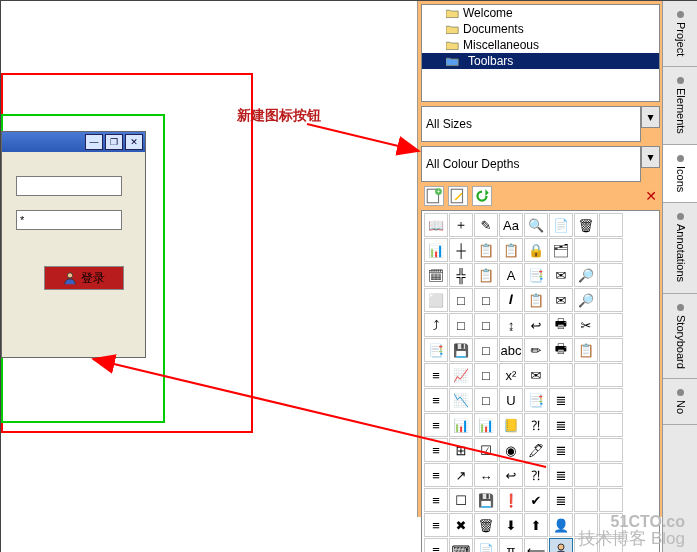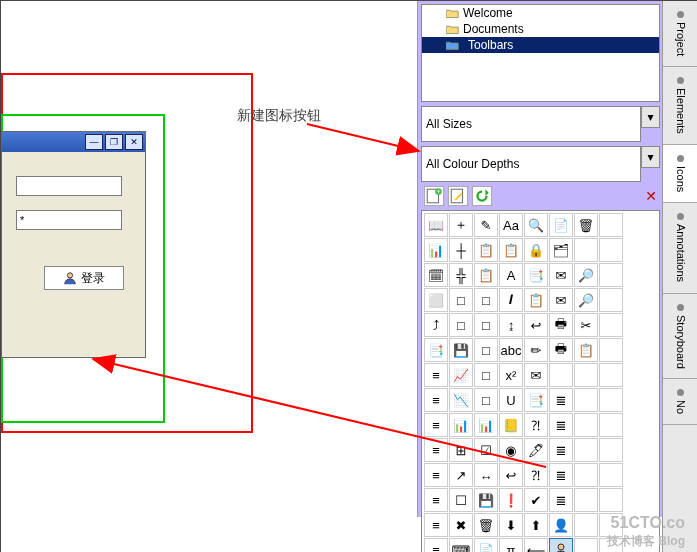--- a/index.html
+++ b/index.html
@@ -6,27 +6,27 @@
   .stage{position:relative;width:697px;height:552px;background:#fff;overflow:hidden;border:1px solid #444;}
   
   .red-box{position:absolute;left:0;top:72px;width:248px;height:356px;border:2px solid red;background:#fff;}
   .green-box{position:absolute;left:0;top:113px;width:160px;height:305px;border:2px solid #0c0;}
   .inner-window{position:absolute;left:0;top:130px;width:143px;height:225px;background:#ece9d8;border:1px solid #686868;}
   .titlebar{height:20px;background:linear-gradient(#4a79d6,#2b59b5);display:flex;justify-content:flex-end;align-items:center;padding:0 2px;gap:2px;}
   .titlebar .btn{width:16px;height:14px;background:#d9e6ff;border:1px solid #225;display:flex;align-items:center;justify-content:center;font-size:9px;color:#003;}
   .close{background:#e46b5a;color:#fff;}
   .form-area{padding:10px 6px;}
   .field{width:98px;height:16px;border:1px solid #7a7a7a;background:#fff;margin:14px 0 0 8px;padding:1px 3px;font-size:11px;}
-  .login-btn{display:flex;align-items:center;gap:4px;width:78px;height:22px;margin:36px 0 0 36px;border:1px solid #888;background:#ffffff;justify-content:center;cursor:pointer;}
+  .login-btn{display:flex;align-items:center;gap:4px;width:78px;height:22px;margin:36px 0 0 36px;border:1px solid #888;background:#b91c1c;justify-content:center;cursor:pointer;}
   .login-btn svg{width:14px;height:14px;}
   
-  .annot{position:absolute;left:236px;top:106px;color:#404040;font-weight:normal;font-size:14px;}
+  .annot{position:absolute;left:236px;top:106px;color:#b91c1c;font-weight:bold;font-size:14px;}
   .arrows{position:absolute;left:0;top:0;width:697px;height:552px;pointer-events:none;}
   
-  .panel{position:absolute;right:35px;top:0;width:245px;height:516px;background:#c4b5fd;border-left:1px solid #999;}
+  .panel{position:absolute;right:35px;top:0;width:245px;height:516px;background:#fdba74;border-left:1px solid #999;}
   .tree{background:#fff;border:1px solid #888;margin:3px 3px 0 3px;height:96px;overflow:hidden;}
   .tree-item{display:flex;align-items:center;gap:4px;padding:1px 4px 1px 24px;font-size:12px;}
   .tree-item.sel{background:#0a246a;color:#fff;gap:9px;}
   .folder-ic{width:13px;height:11px;display:inline-block;}
   .combo{display:flex;margin:4px 3px;}
   .combo input{flex:1;height:18px;border:1px solid #888;background:#fff;font-size:12px;padding:8px 4px;}
   .combo .cb{width:17px;height:20px;border:1px solid #888;background:#e6e6e6;display:flex;align-items:center;justify-content:center;}
   .toolbar-row{display:flex;align-items:center;gap:4px;margin:4px 6px;}
   .toolbar-row .tb{width:18px;height:18px;border:1px solid #aaa;display:flex;align-items:center;justify-content:center;background:#fff;}
   .del-ic{margin-left:auto;color:#b00;font-size:14px;}
@@ -34,21 +34,21 @@
   .cell{border:1px solid #ccc;display:flex;align-items:center;justify-content:center;font-size:13px;background:#fff;font-family:Arial;}
   .cell.sel{background:#cde;border:1px solid #27a;}
   .cell svg{width:16px;height:16px;}
   
   .sidetabs{position:absolute;right:0;top:0;width:35px;height:552px;background:#e8e8e8;border-left:1px solid #999;display:flex;flex-direction:column;}
   .sidetab{writing-mode:vertical-rl;text-orientation:mixed;padding:10px 3px;font-size:11px;border-bottom:1px solid #aaa;display:flex;align-items:center;justify-content:center;gap:4px;cursor:pointer;}
   .sidetab.active{background:#fff;}
   .sidetab .dot{width:7px;height:7px;border-radius:50%;background:#888;writing-mode:horizontal-tb;}
   
   .wm{position:absolute;right:13px;bottom:4px;color:#bbb;font-size:16px;font-weight:bold;font-family:Arial;text-align:right;line-height:1.1;}
-  .wm .sm{font-size:12px;font-weight:bold;}
+  .wm .sm{font-size:17px;font-weight:normal;}
 </style>
 </head>
 <body>
 
 <div class="stage">
 
   <div class="red-box"></div>
   <div class="green-box"></div>
 
   <div class="inner-window">
@@ -78,20 +78,26 @@
           <svg class="folder-ic" viewBox="0 0 16 12">
             <path d="M0 2h5l1 1h9v8H0z" fill="#f5d97a" stroke="#886"></path>
           </svg>
           <span>Welcome</span>
         </div>
         <div class="tree-item">
           <svg class="folder-ic" viewBox="0 0 16 12">
             <path d="M0 2h5l1 1h9v8H0z" fill="#f5d97a" stroke="#886"></path>
           </svg>
           <span>Documents</span>
+        </div>
+        <div class="tree-item">
+          <svg class="folder-ic" viewBox="0 0 16 12">
+            <path d="M0 2h5l1 1h9v8H0z" fill="#f5d97a" stroke="#886"></path>
+          </svg>
+          <span>Miscellaneous</span>
         </div>
         <div class="tree-item sel">
           <svg class="folder-ic" viewBox="0 0 16 12">
             <path d="M0 2h5l1 1h9v8H0z" fill="#5aa0f0" stroke="#886"></path>
           </svg>
           <span>Toolbars</span>
         </div>
       </div>
     <div class="combo">
       <input readonly="" value="All Sizes" style="">

